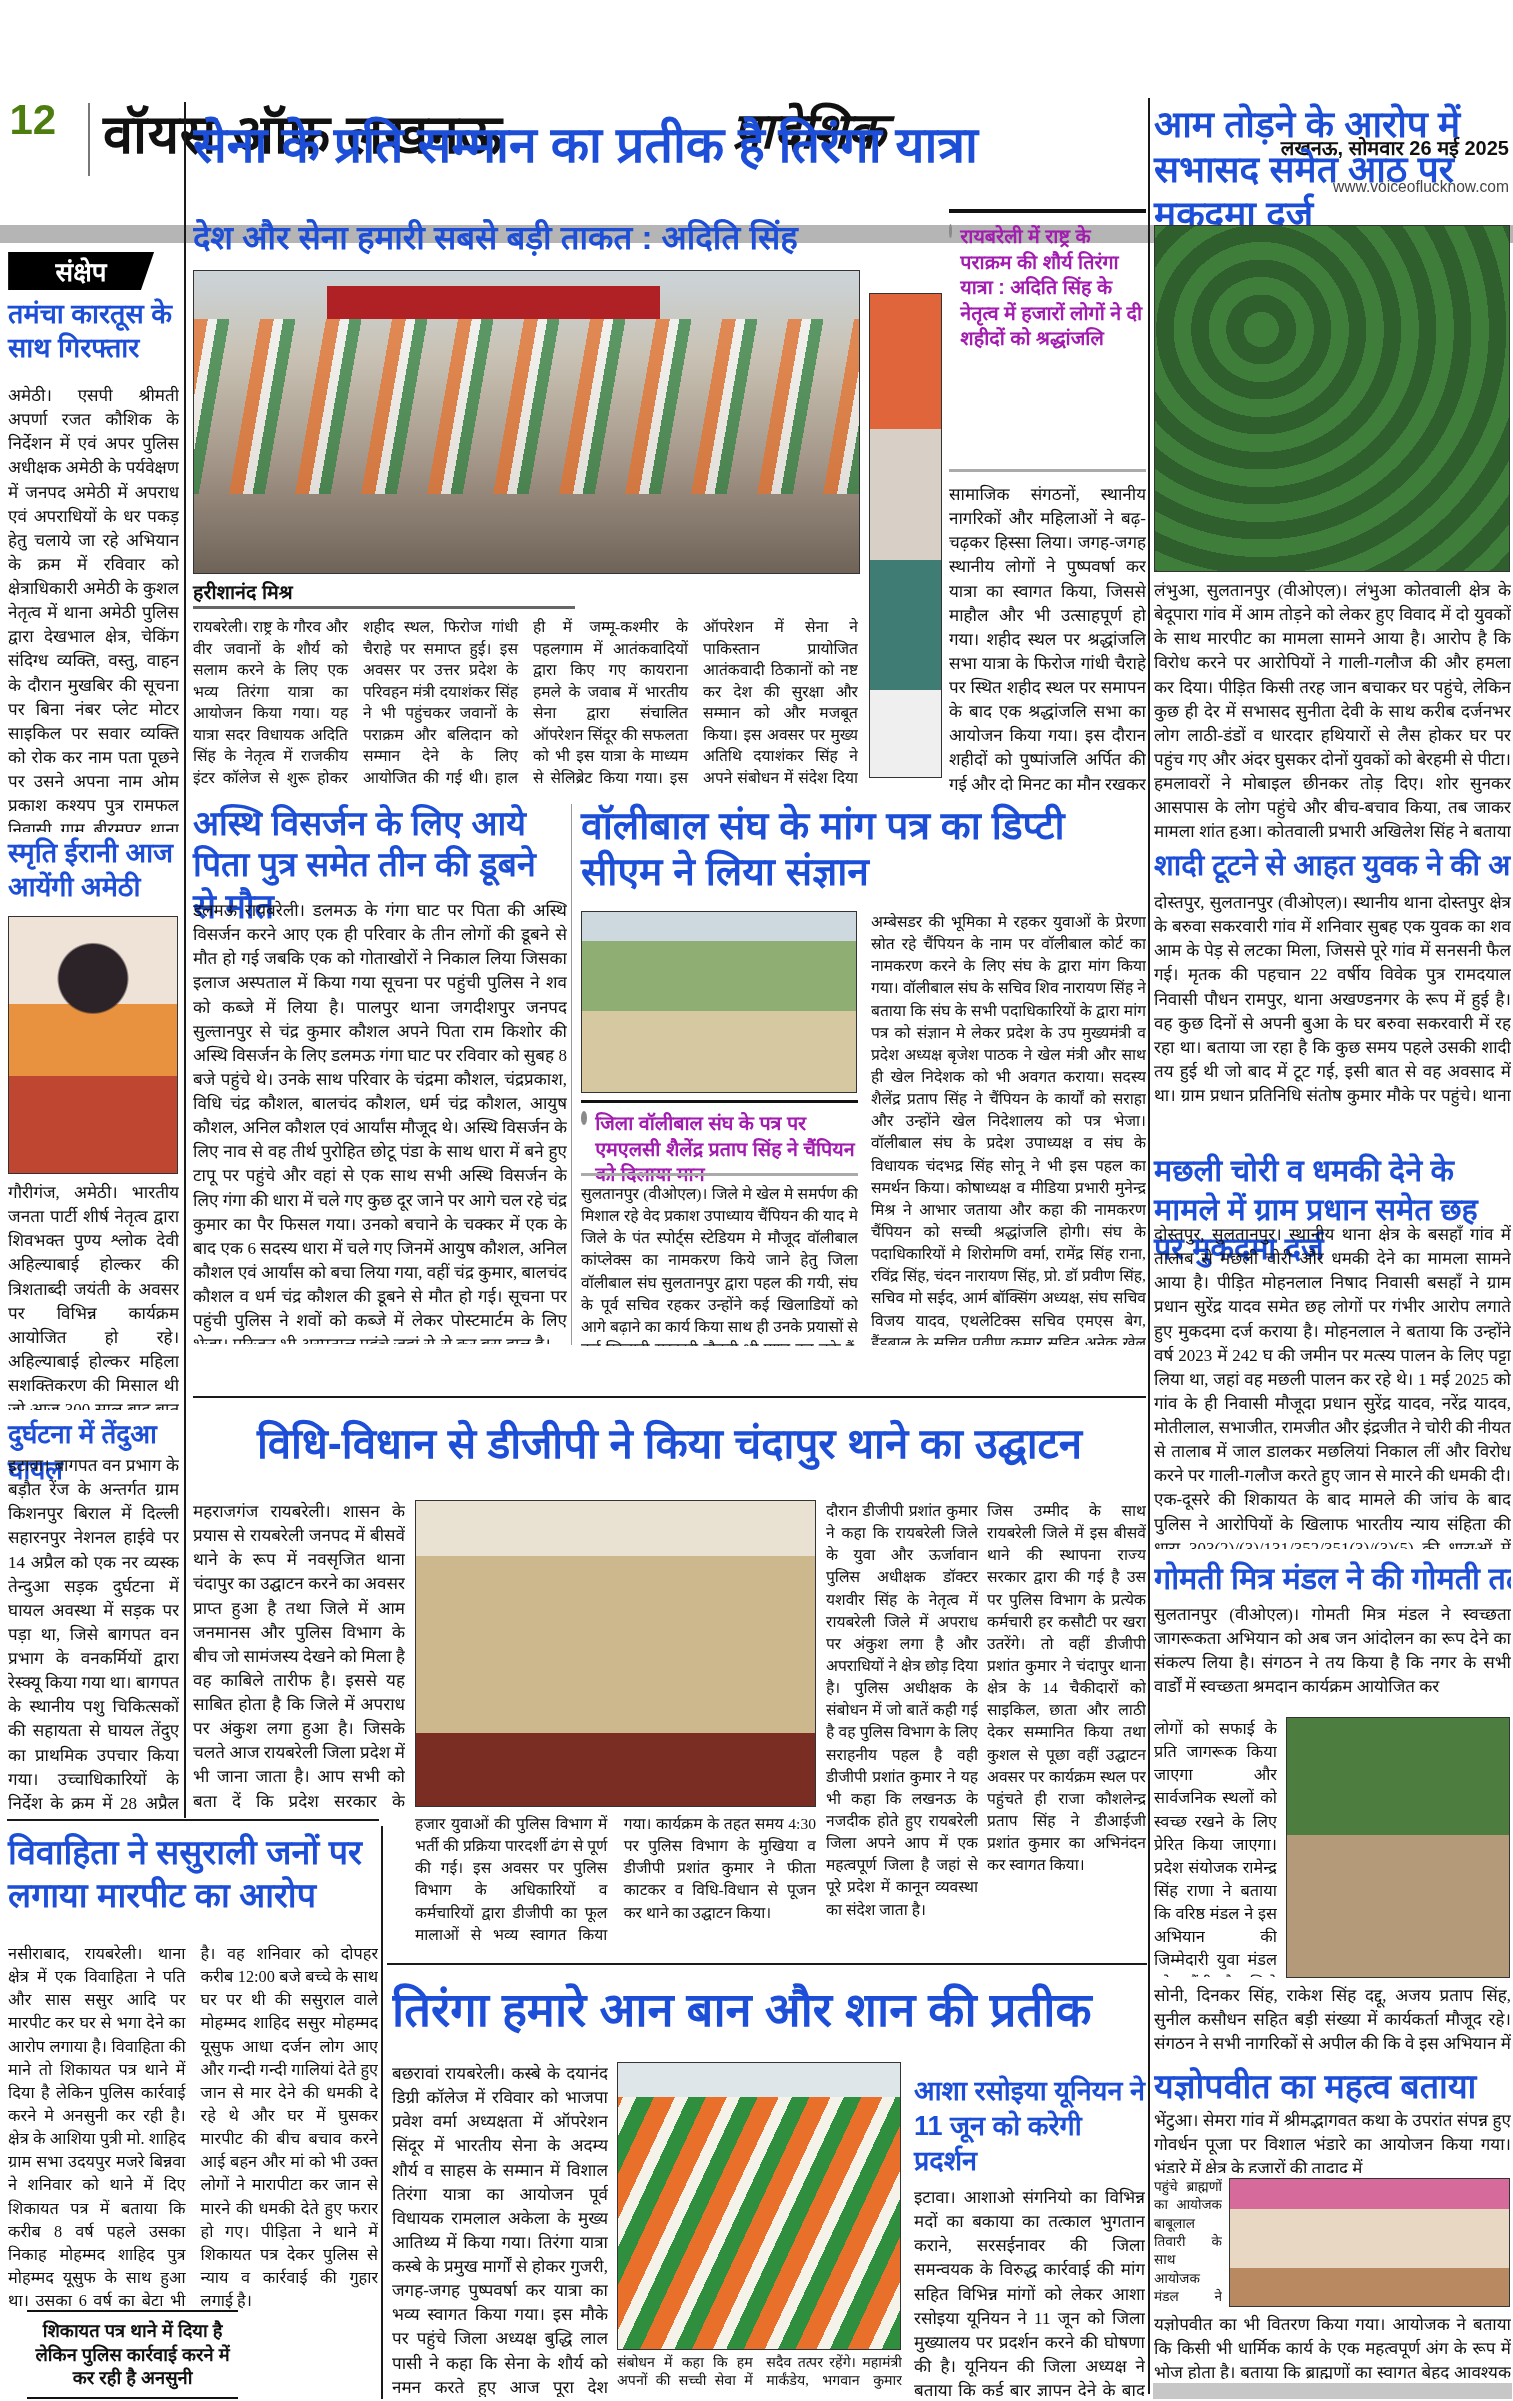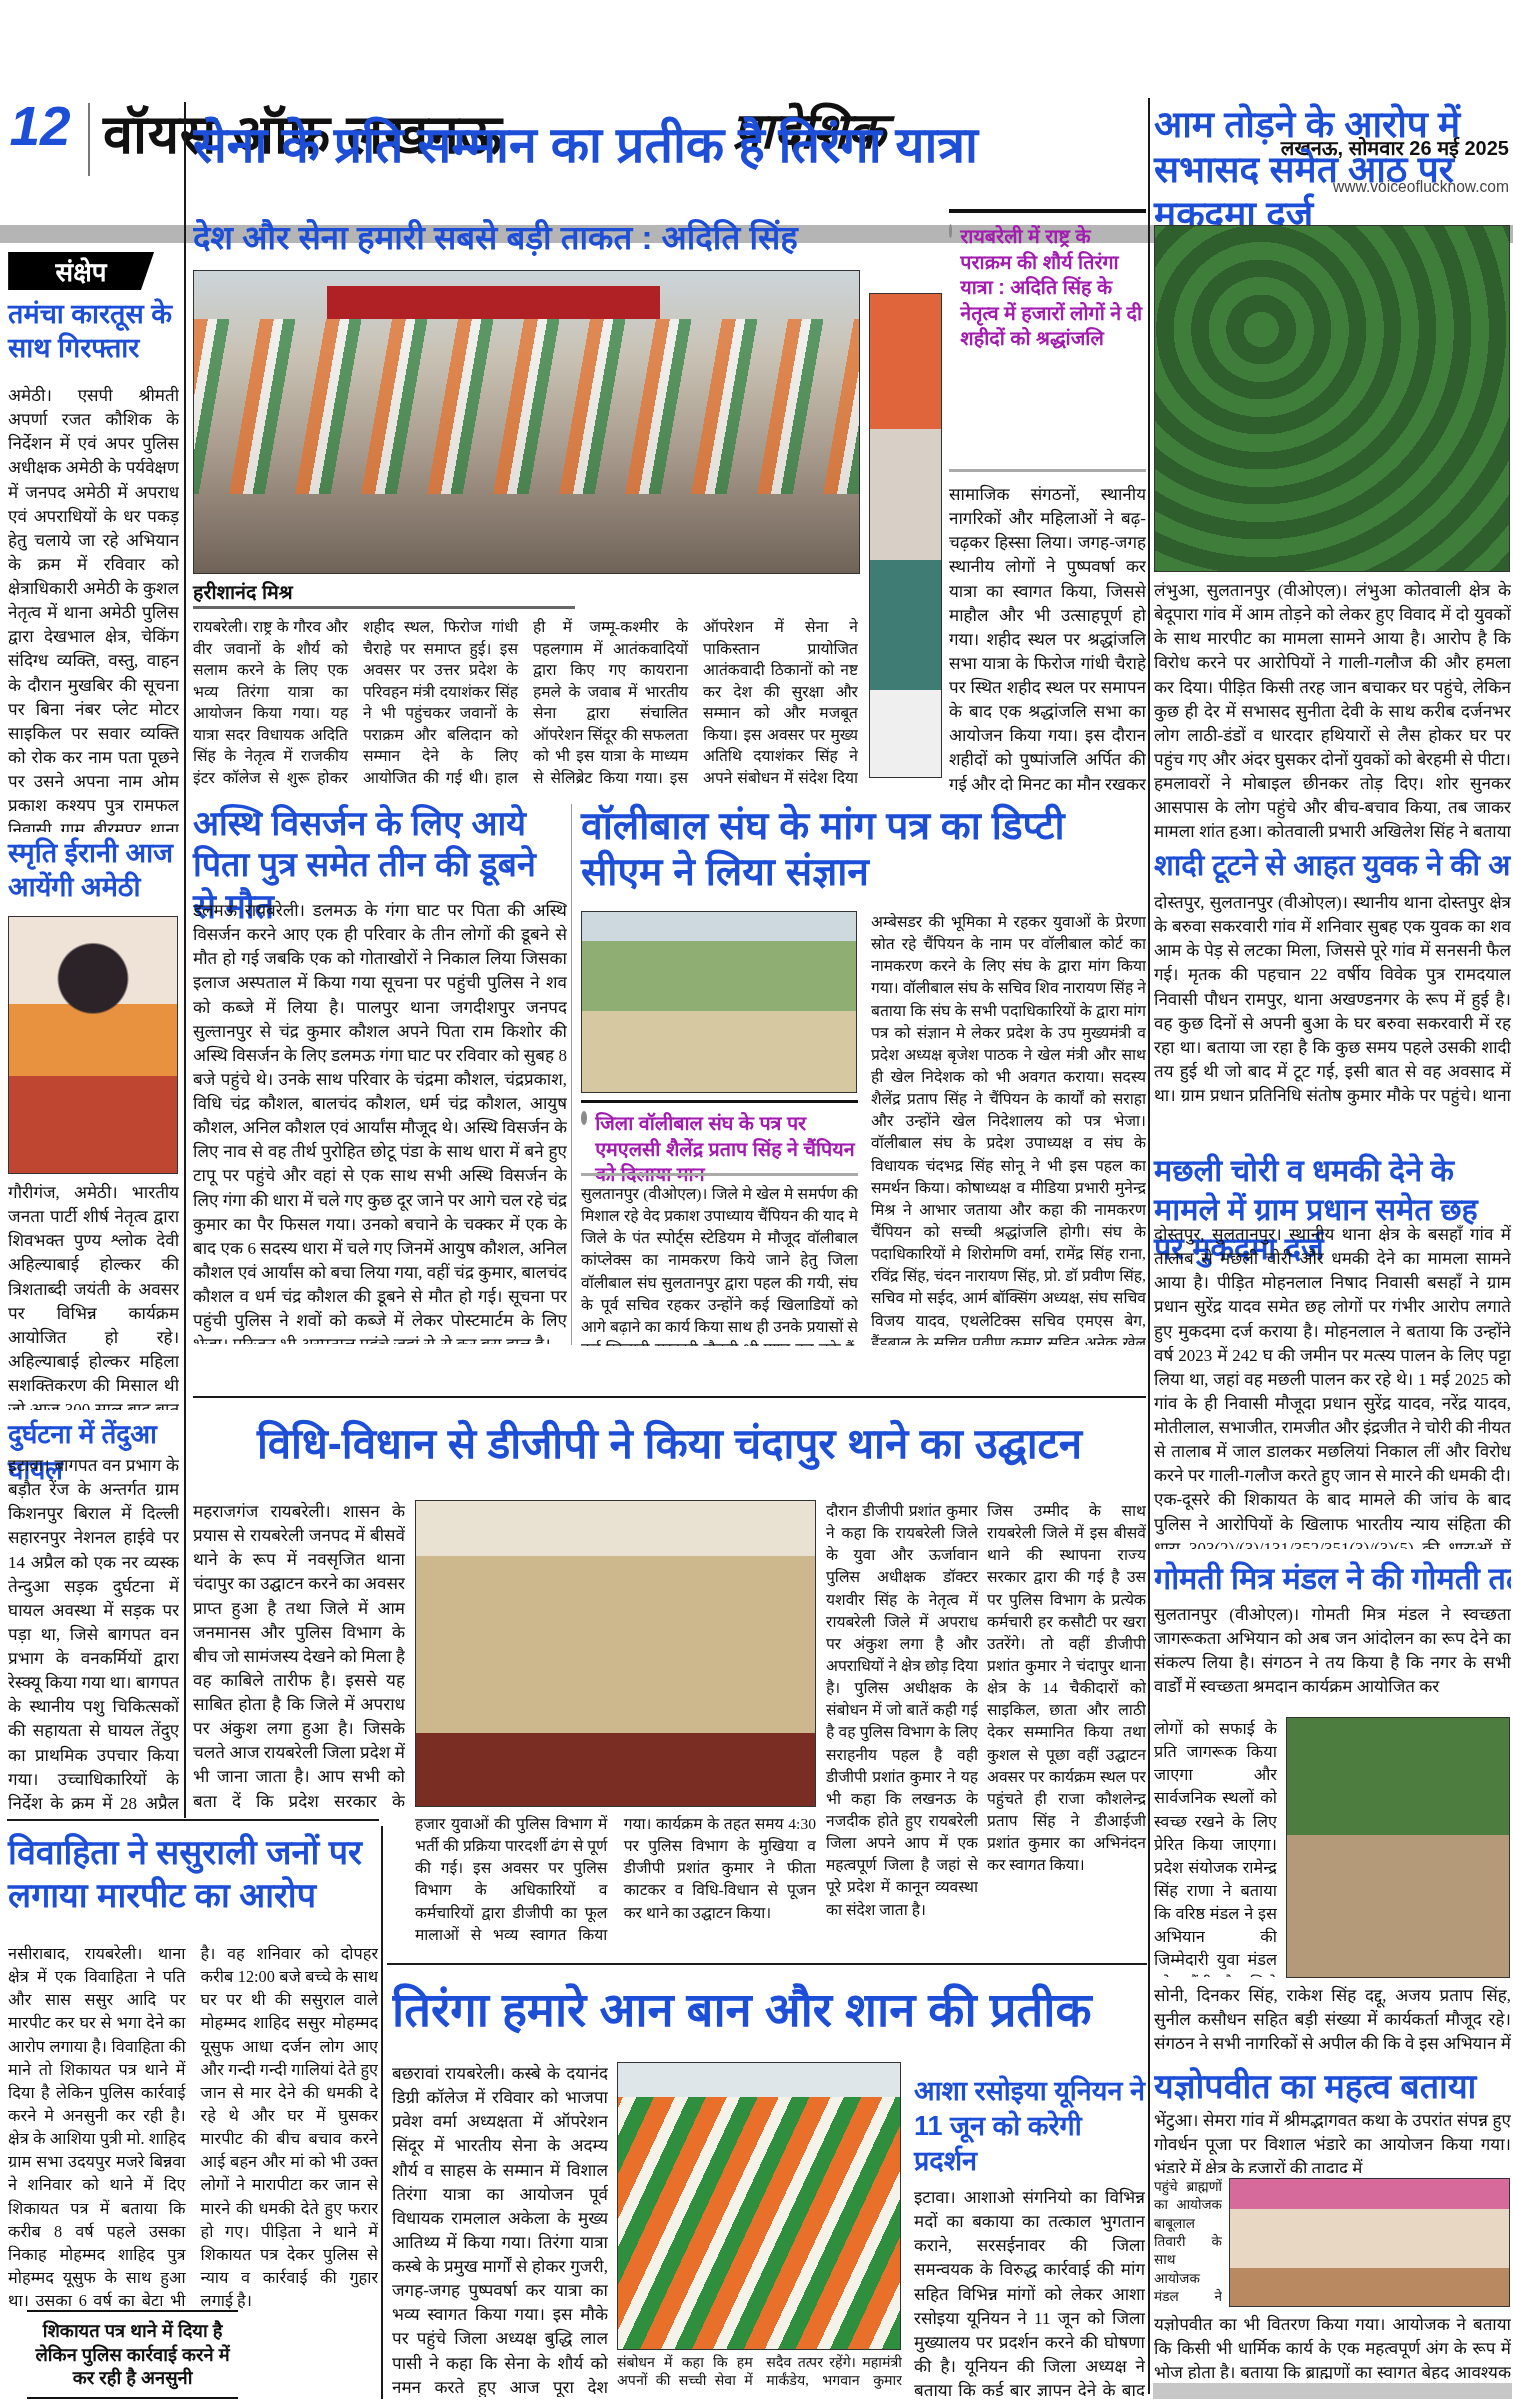--- a/index.html
+++ b/index.html
@@ -22,21 +22,21 @@
   .ph-field{background:linear-gradient(180deg,#cdd8df 0 16%,#8fae74 16% 55%,#d6c9a1 55% 100%);}
   .ph-police{background:linear-gradient(180deg,#e9e2d3 0 18%,#cdb88e 18% 76%,#7a2d22 76% 100%);}
   .ph-flags{background:linear-gradient(180deg,#dfe6ea 0 12%,rgba(0,0,0,0) 12%),
             repeating-linear-gradient(115deg,#e8702a 0 19px,#f5f2ea 19px 31px,#2f8f3e 31px 47px);}
   .ph-clean{background:linear-gradient(180deg,#4d7d3f 0 45%,#b49a78 45% 100%);}
   .ph-bhandara{background:linear-gradient(180deg,#d56a9b 0 24%,#e8d7c2 24% 70%,#b98a62 70% 100%);}
   .cap{font-family:"Liberation Sans",sans-serif;font-weight:700;font-size:19.7px;line-height:1.3;color:#a21caf;}
   .dot{display:inline-block;width:13.6px;height:13.6px;border-radius:50%;background:#8a8a8a;margin-right:8.1px;}
 
   
-  #pageno{left:9.5px;top:99px;font-weight:900;font-size:55px;color:#1d4ed8;line-height:1;font-style:italic;}
+  #pageno{left:9.5px;top:99px;font-weight:900;font-size:42px;color:#4d7c0f;line-height:1;}
   #pageno-rule{left:88px;top:103px;width:2px;height:73px;background:#777;}
   #masthead{left:103px;top:107px;font-weight:900;font-size:54px;line-height:1;letter-spacing:0.7px;}
   #section-title{left:732px;top:106px;font-weight:900;font-size:50px;line-height:1;font-style:italic;}
   #edition-date{left:1200px;top:134px;width:309px;text-align:right;font-weight:700;font-size:20px;}
   #website{left:1200px;top:178px;width:309px;text-align:right;font-size:15.6px;color:#444;font-family:"Liberation Sans",sans-serif;}
   #header-bar{left:0;top:225px;width:1514px;height:17.6px;background:#b5b5b5;}
 
   
   #div-left{left:184px;top:102px;width:2px;height:1716px;}
   #div-right{left:1148px;top:98px;width:2px;height:2296px;}

